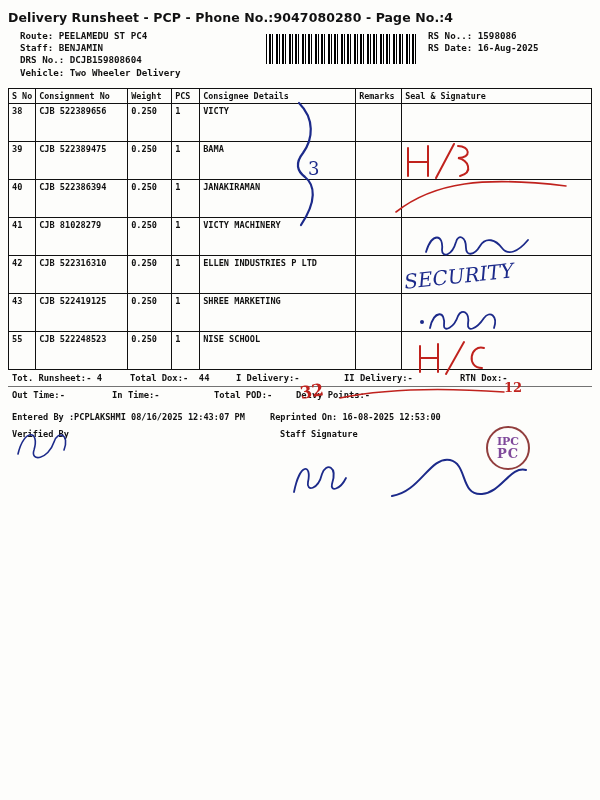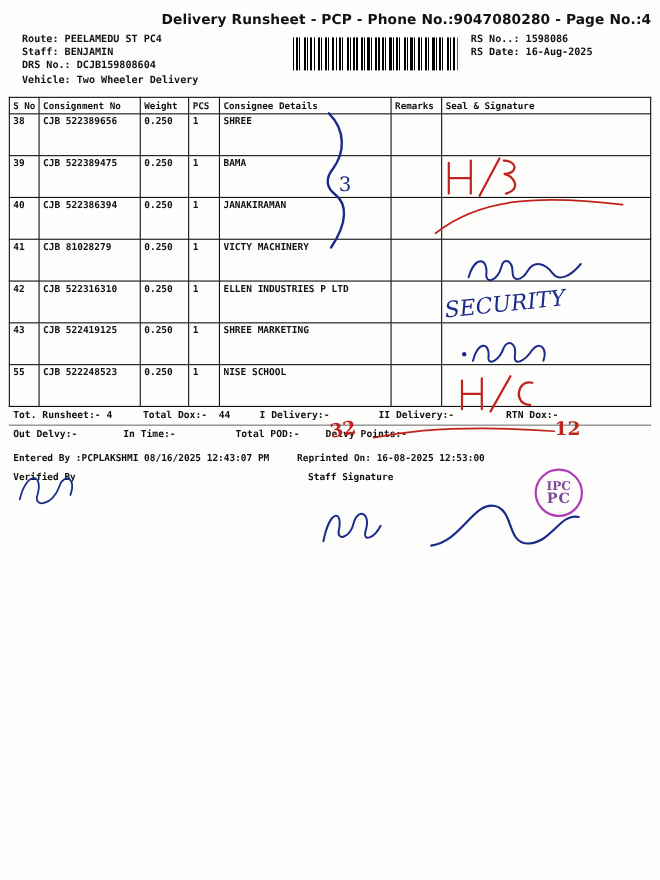--- a/index.html
+++ b/index.html
@@ -24,21 +24,21 @@
   }
   .doc-title {
     text-align: center;
     font-family: "DejaVu Sans", sans-serif;
     font-weight: bold;
     font-size: 11.5px;
     letter-spacing: 0.2px;
     margin-top: 6px;
   }
   .doc-subtitle {
-    text-align: right;
+    text-align: left;
     font-family: "DejaVu Sans", sans-serif;
     font-weight: bold;
     font-size: 12.5px;
     margin-top: 4px;
     letter-spacing: 0.1px;
   }
   .meta {
     position: relative;
     margin-top: 5px;
     height: 56px;
@@ -122,21 +122,21 @@
   }
   .sigrow span { position: absolute; top: 0; white-space: pre; }
 
   
   .ink { position: absolute; pointer-events: none; }
   .ink svg { display: block; overflow: visible; }
   .stamp {
     position: absolute;
     left: 478px; top: 420px;
     width: 44px; height: 44px;
-    border: 2px solid #a21caf;
+    border: 2px solid #7f1d1d;
     border-radius: 50%;
     color: #6a2a8a;
     font-family: "DejaVu Serif", serif;
     font-weight: bold;
     font-size: 11px;
     text-align: center;
     line-height: 12px;
     padding-top: 8px;
     opacity: 0.85;
   }
@@ -175,21 +175,21 @@
           <th class="c-rem">Remarks</th>
           <th class="c-seal">Seal &amp; Signature</th>
         </tr>
       </thead>
       <tbody>
         <tr>
           <td class="c-sno">38</td>
           <td class="c-cn">CJB 522389656</td>
           <td class="c-wt">0.250</td>
           <td class="c-pcs">1</td>
-          <td class="c-cons">SHREE</td>
+          <td class="c-cons">VICTY</td>
           <td class="c-rem"></td>
           <td class="c-seal"></td>
         </tr>
         <tr>
           <td class="c-sno">39</td>
           <td class="c-cn">CJB 522389475</td>
           <td class="c-wt">0.250</td>
           <td class="c-pcs">1</td>
           <td class="c-cons">BAMA</td>
           <td class="c-rem"></td>
@@ -245,21 +245,21 @@
 
     <div class="totals">
       <div class="totrow">
         <span style="left:4px;">Tot. Runsheet:- 4</span>
         <span style="left:122px;">Total Dox:-  44</span>
         <span style="left:228px;">I Delivery:-</span>
         <span style="left:336px;">II Delivery:-</span>
         <span style="left:452px;">RTN Dox:-</span>
       </div>
       <div class="totrow noline">
-        <span style="left:4px;">Out Delvy:-</span>
+        <span style="left:4px;">Out Time:-</span>
         <span style="left:104px;">In Time:-</span>
         <span style="left:206px;">Total POD:-</span>
         <span style="left:288px;">Delvy Points:-</span>
       </div>
       <div class="footrow" style="margin-top:5px;">
         <span style="left:4px;">Entered By :PCPLAKSHMI 08/16/2025 12:43:07 PM</span>
         <span style="left:262px;">Reprinted On: 16-08-2025 12:53:00</span>
       </div>
       <div class="sigrow" style="margin-top:4px;">
         <span style="left:4px;">Verified By</span>
@@ -301,21 +301,21 @@
     </div>
     <div class="ink" style="left:406px; top:332px;">
       <svg width="80" height="40" viewBox="0 0 80 40">
         <path d="M6 8 L6 34 M6 20 L24 20 M24 6 L24 34" fill="none" stroke="#c0221d" stroke-width="2" stroke-linecap="round"></path>
         <path d="M32 36 L50 4" fill="none" stroke="#c0221d" stroke-width="2" stroke-linecap="round"></path>
         <path d="M70 10 C56 6, 52 30, 68 30" fill="none" stroke="#c0221d" stroke-width="2" stroke-linecap="round"></path>
       </svg>
     </div>
 
     <div class="ink" style="left:292px; top:375px; color:#c0221d; font-family:'DejaVu Serif', serif; font-size:17px; font-weight:bold; transform:rotate(-10deg);">32</div>
-    <div class="ink" style="left:496px; top:374px; color:#c0221d; font-family:'DejaVu Serif', serif; font-size:17px; font-weight:bold;">12</div>
+    <div class="ink" style="left:496px; top:374px; color:#c0221d; font-family:'DejaVu Serif', serif; font-size:13px; font-weight:bold;">12</div>
     <div class="ink" style="left:330px; top:380px;">
       <svg width="170" height="16" viewBox="0 0 170 16">
         <path d="M2 12 C50 2, 110 2, 166 6" fill="none" stroke="#c0221d" stroke-width="1.5" stroke-linecap="round"></path>
       </svg>
     </div>
 
     <div class="ink" style="left:6px; top:418px;">
       <svg width="70" height="40" viewBox="0 0 70 40">
         <path d="M4 30 C10 4, 26 6, 20 26 C16 38, 34 36, 40 18 C44 6, 56 10, 50 26" fill="none" stroke="#1c2a8a" stroke-width="1.6" stroke-linecap="round"></path>
       </svg>

